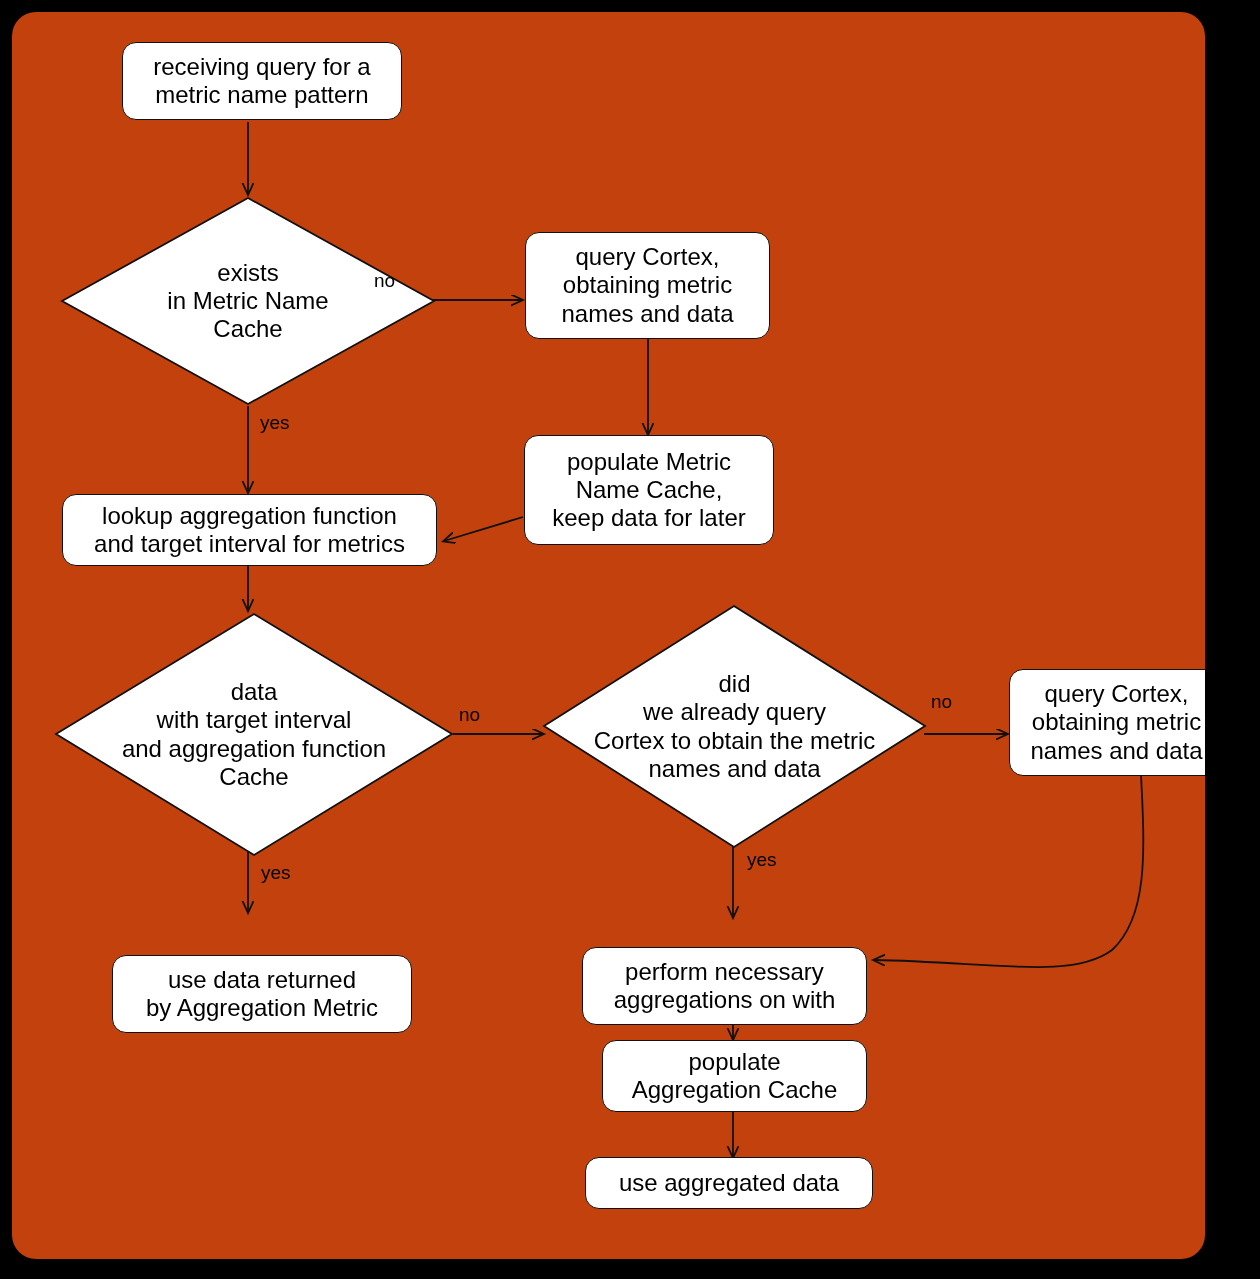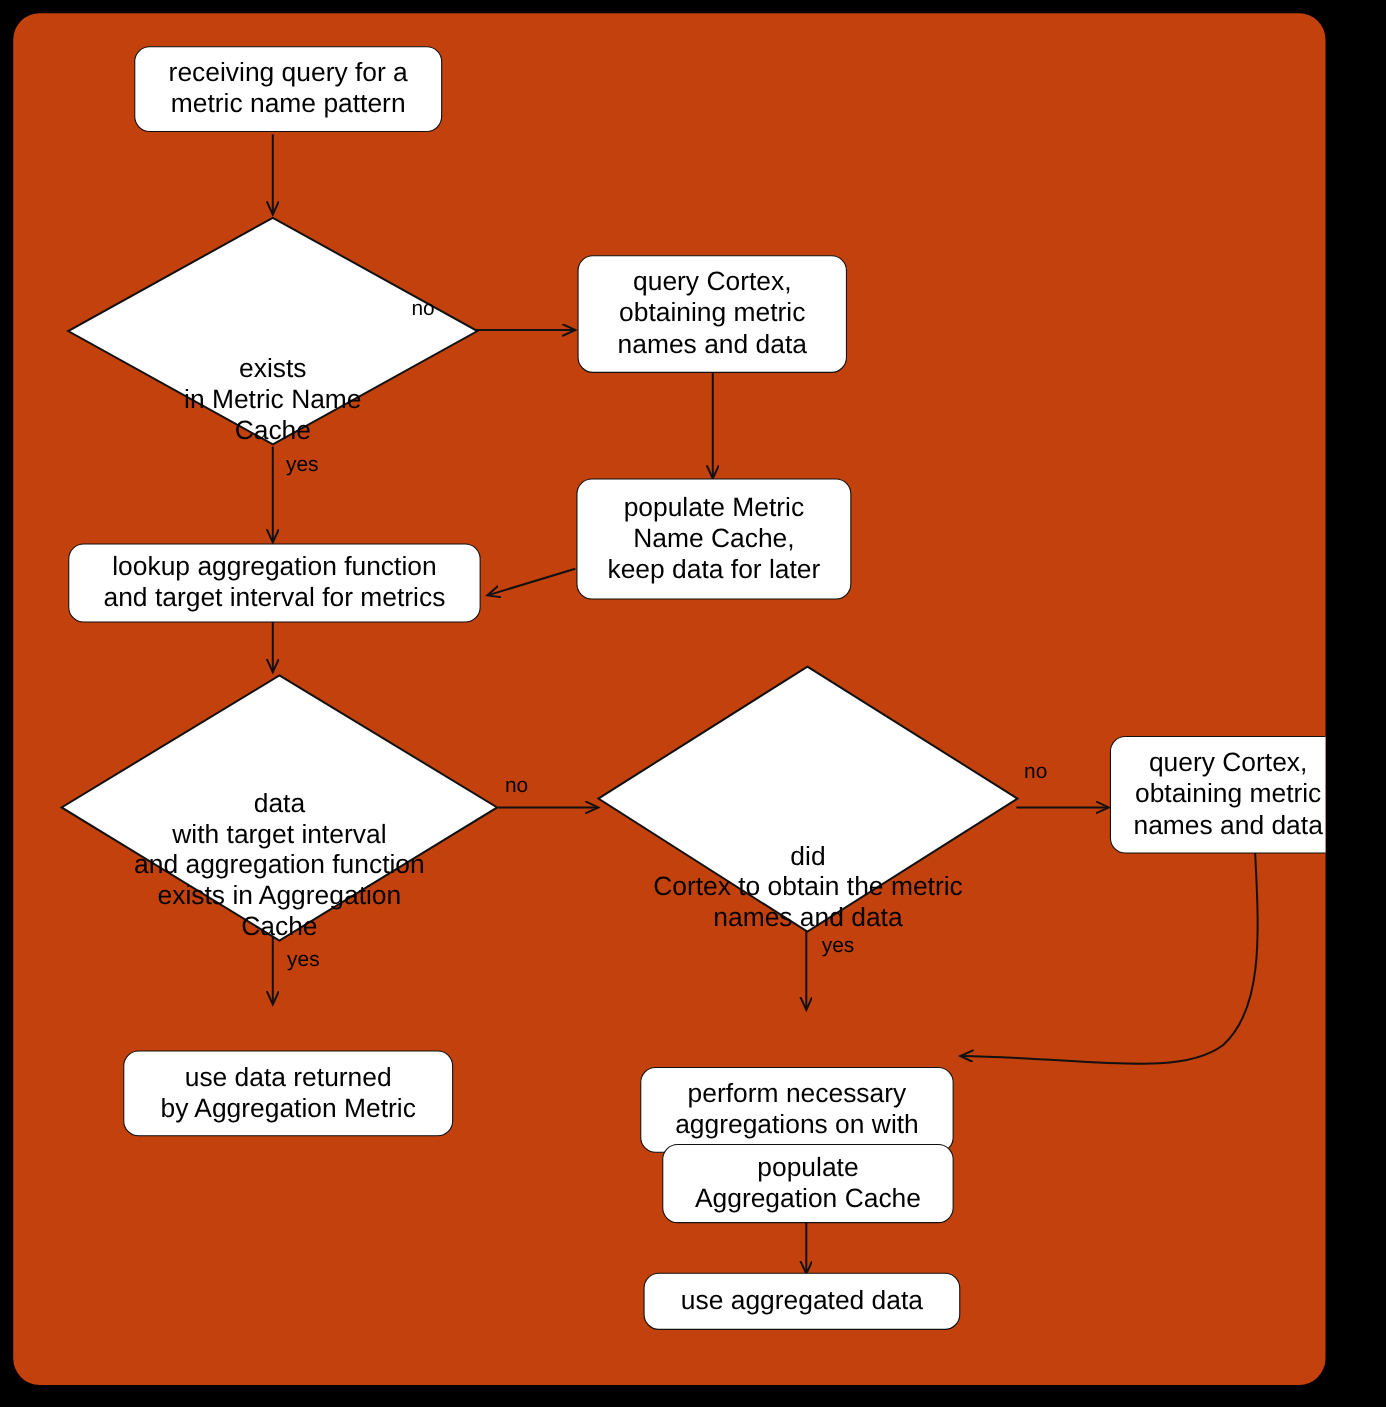--- a/index.html
+++ b/index.html
@@ -60,21 +60,21 @@
   .diamond-svg {
     position: absolute;
     left: 0; top: 0;
   }
   .diamond-label {
     position: absolute;
     left: 0; top: 0;
     width: 100%;
     height: 100%;
     display: flex;
-    align-items: flex-end;
+    align-items: center;
     justify-content: center;
     text-align: center;
     font-size: 24px;
     color: #000000;
     line-height: 1.17;
     white-space: nowrap;
   }
   .edge-label {
     position: absolute;
     font-size: 19px;
@@ -169,33 +169,33 @@
 
     <div class="diamond-wrap" style="left:42px; top:600px; width:400px; height:245px;">
       <svg class="diamond-svg" width="400" height="245" viewBox="0 0 400 245" xmlns="http://www.w3.org/2000/svg">
         <polygon points="200,2 398,122 200,243 2,122" fill="#ffffff" stroke="#111" stroke-width="1.8"></polygon>
       </svg>
       <div class="diamond-label">
         <div>
           <span class="nl">data</span>
           <span class="nl">with target interval</span>
           <span class="nl">and aggregation function</span>
-          <span class="nl">exists in Aggregation</span>
           <span class="nl">Cache</span>
         </div>
       </div>
     </div>
 
     <div class="diamond-wrap" style="left:530px; top:592px; width:385px; height:245px;">
       <svg class="diamond-svg" width="385" height="245" viewBox="0 0 385 245" xmlns="http://www.w3.org/2000/svg">
         <polygon points="192,2 383,122 192,243 2,122" fill="#ffffff" stroke="#111" stroke-width="1.8"></polygon>
       </svg>
       <div class="diamond-label">
         <div>
           <span class="nl">did</span>
+          <span class="nl">we already query</span>
           <span class="nl">Cortex to obtain the metric</span>
           <span class="nl">names and data</span>
         </div>
       </div>
     </div>
 
     <div class="node rounded-box" style="left:997px; top:657px; width:215px; height:107px;">
       <div>
         <span class="nl">query Cortex,</span>
         <span class="nl">obtaining metric</span>
@@ -203,21 +203,21 @@
       </div>
     </div>
 
     <div class="node rounded-box" style="left:100px; top:903px; width:300px; height:78px;margin-top:40px;">
       <div>
         <span class="nl">use data returned</span>
         <span class="nl">by Aggregation Metric</span>
       </div>
     </div>
 
-    <div class="node rounded-box" style="left:570px; top:958px; width:285px; height:78px;">
+    <div class="node rounded-box" style="left:570px; top:935px; width:285px; height:78px;">
       <div>
         <span class="nl">perform necessary</span>
         <span class="nl">aggregations on with</span>
       </div>
     </div>
 
     <div class="node rounded-box" style="left:590px; top:1028px; width:265px; height:72px;">
       <div>
         <span class="nl">populate</span>
         <span class="nl">Aggregation Cache</span>

